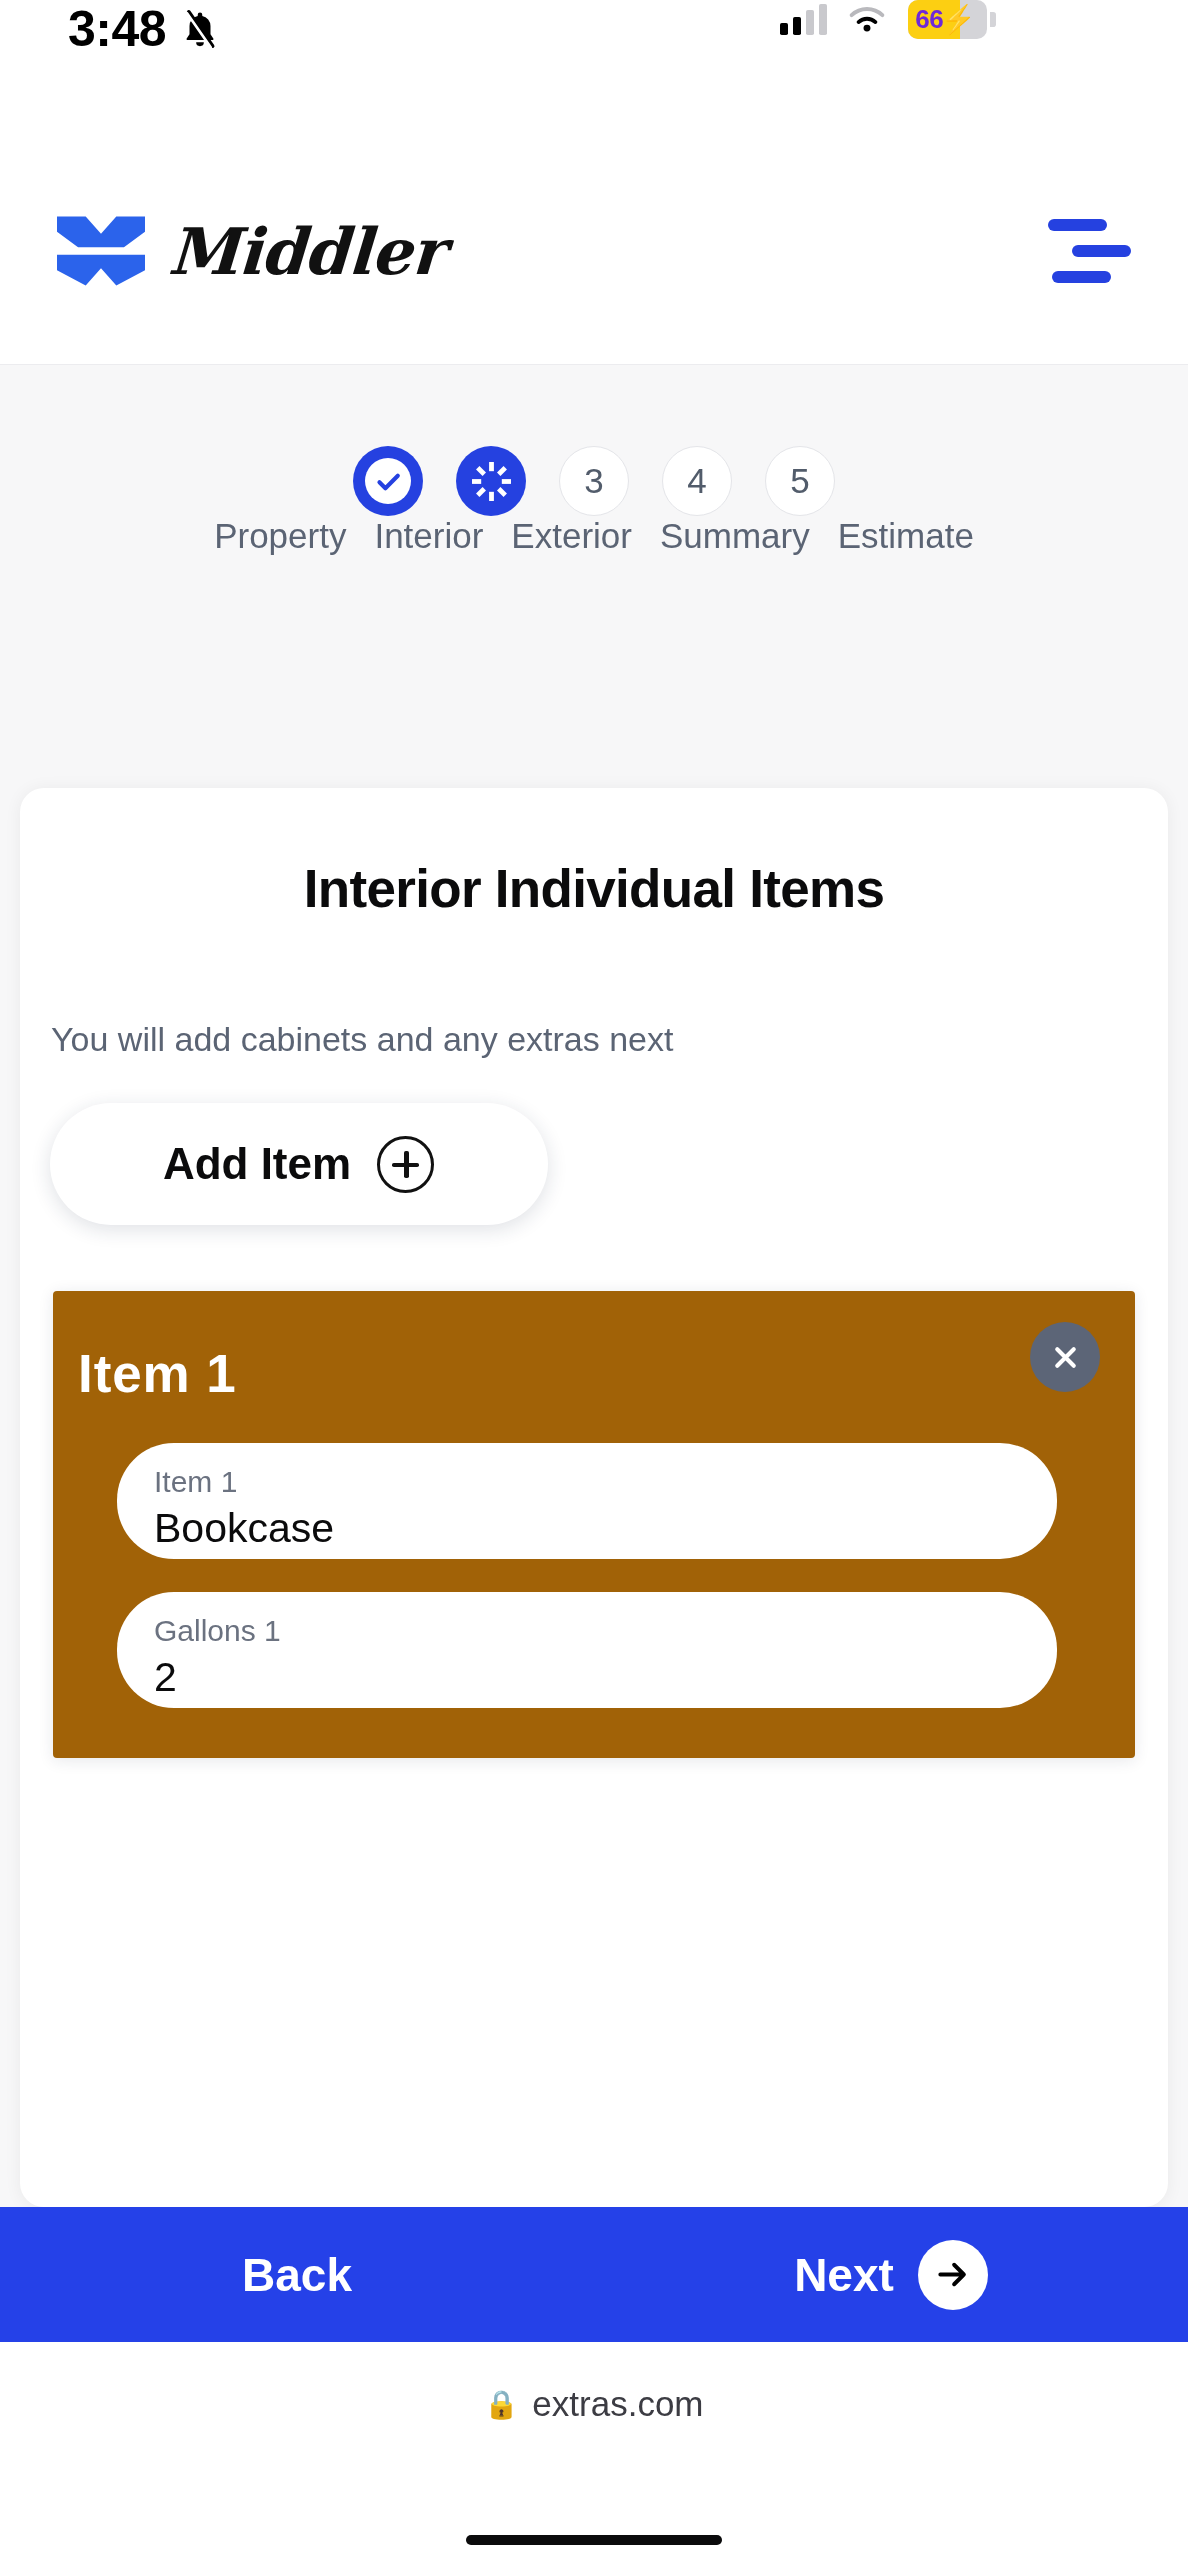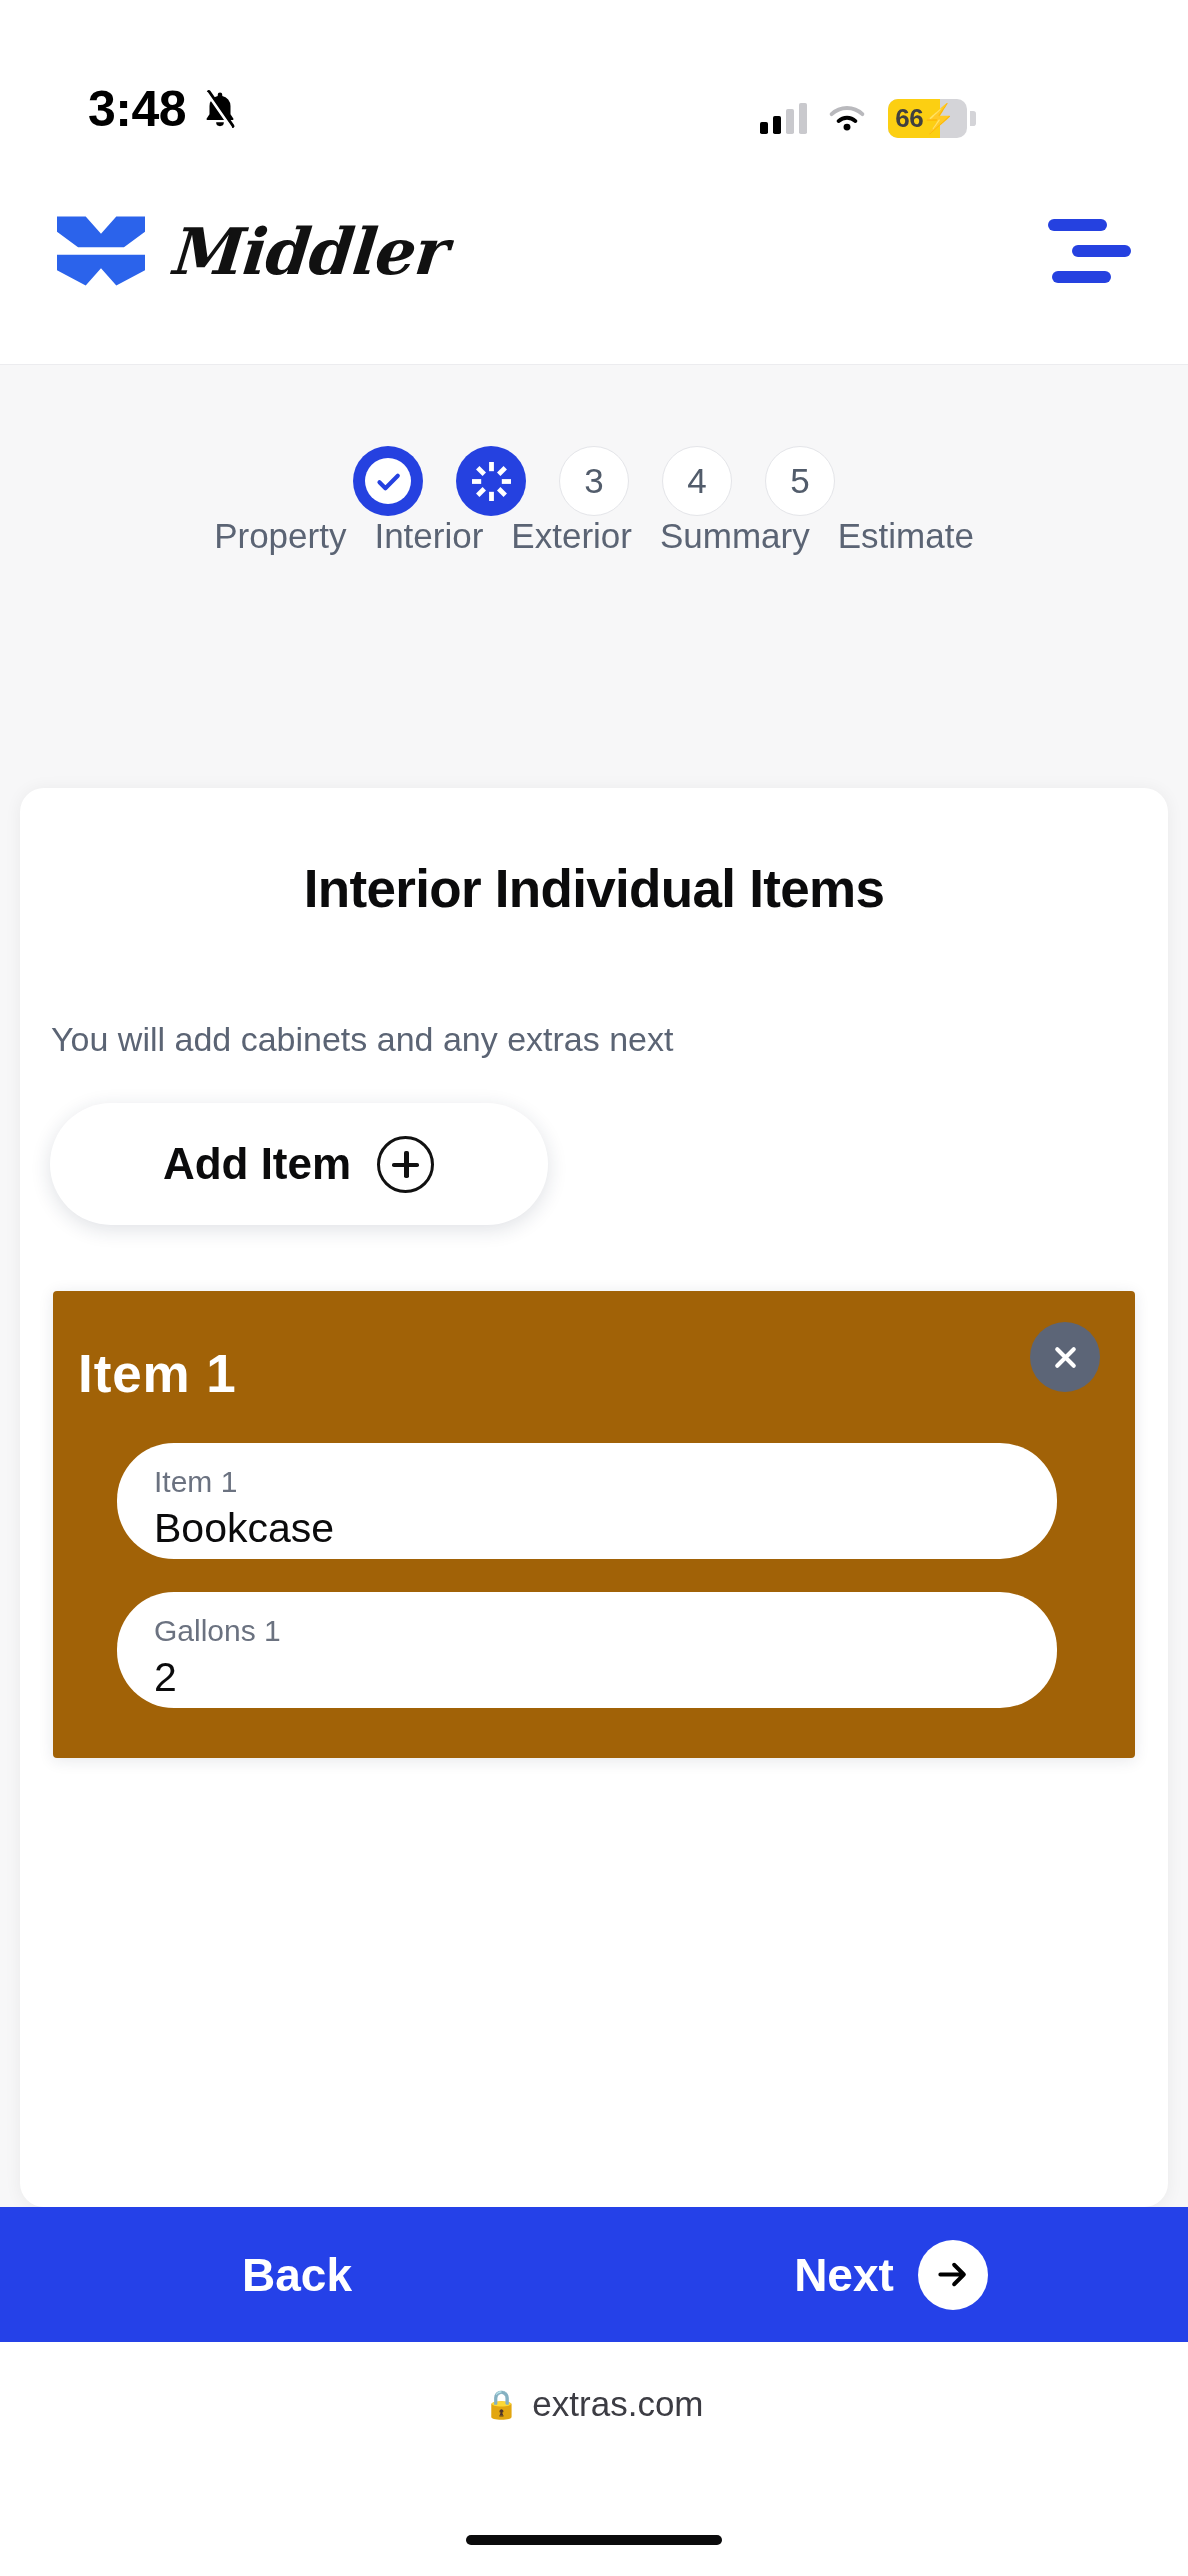--- a/index.html
+++ b/index.html
@@ -7,22 +7,22 @@
   body {
     font-family:"Liberation Sans", sans-serif;
     background:#ffffff;
     overflow:hidden;
     position:relative;
   }
 
   
   .statusbar{
     position:absolute; top:0; left:0; width:1064px; height:138px;
-    display:flex; align-items:flex-end; justify-content:space-between;
-    padding:0 88px; background:#ffffff; z-index:50;
+    display:flex; align-items:flex-start; justify-content:space-between;
+    padding:0 68px; background:#ffffff; z-index:50;
   }
   .sb-left{ display:flex; align-items:center; gap:13px; }
   .sb-time{ font-size:50px; font-weight:700; color:#000; letter-spacing:-0.5px; }
   .sb-right{ display:flex; align-items:center; gap:18.4px; }
 
   .bell-wrap{ position:relative; width:42px; height:42px; }
   .bell-wrap svg{ display:block; }
 
   .signal{ display:flex; align-items:flex-end; gap:4.6px; height:31px; }
   .signal i{ display:block; width:8.3px; border-radius:1.8px; background:#c9c9cd; }
@@ -34,21 +34,21 @@
 
   .battery{
     position:relative; width:79px; height:39px; border-radius:10px;
     background:#d4d4d8; display:flex; align-items:center; overflow:hidden;
   }
   .battery .fill{
     position:absolute; left:0; top:0; bottom:0; width:66%;
     background:#FCCF12;
   }
   .battery .lvl{
-    position:relative; z-index:2; font-size:26px; font-weight:700; color:#404040;
+    position:relative; z-index:2; font-size:26px; font-weight:700; color:#6d28d9;
     padding-left:7.4px; letter-spacing:-0.5px;
   }
   .battery .bolt{ position:relative; z-index:2; font-size:28px; color:#000; line-height:1; margin-left:-1.8px;}
   .battery-cap{ width:6.4px; height:14.7px; background:#d4d4d8; border-radius:0 2.8px 2.8px 0; margin-left:2.8px; }
 
   
   .header{
     position:absolute; top:138px; left:0; width:1188px; height:227px;
     background:#fff; display:flex; align-items:center; justify-content:space-between;
     padding:0 52px; border-bottom:1.8px solid #ececef; z-index:40;

